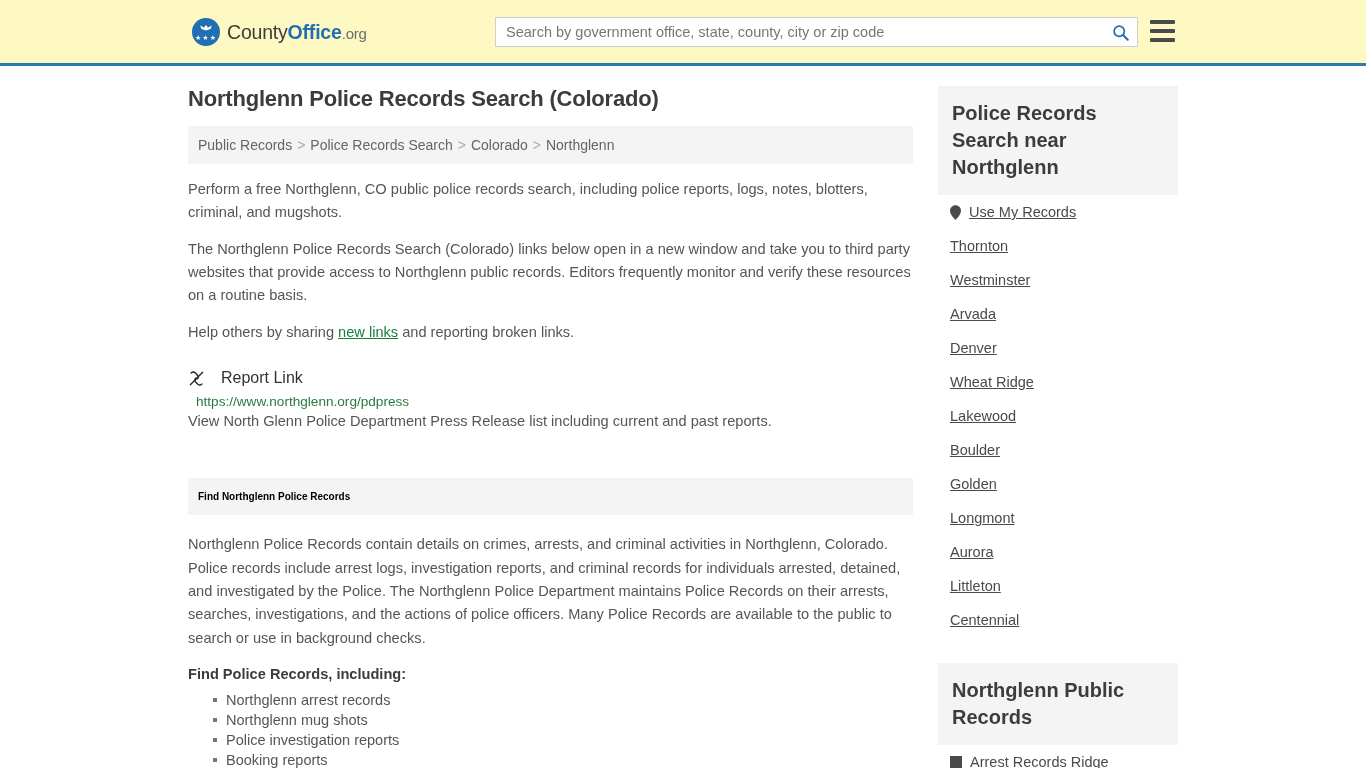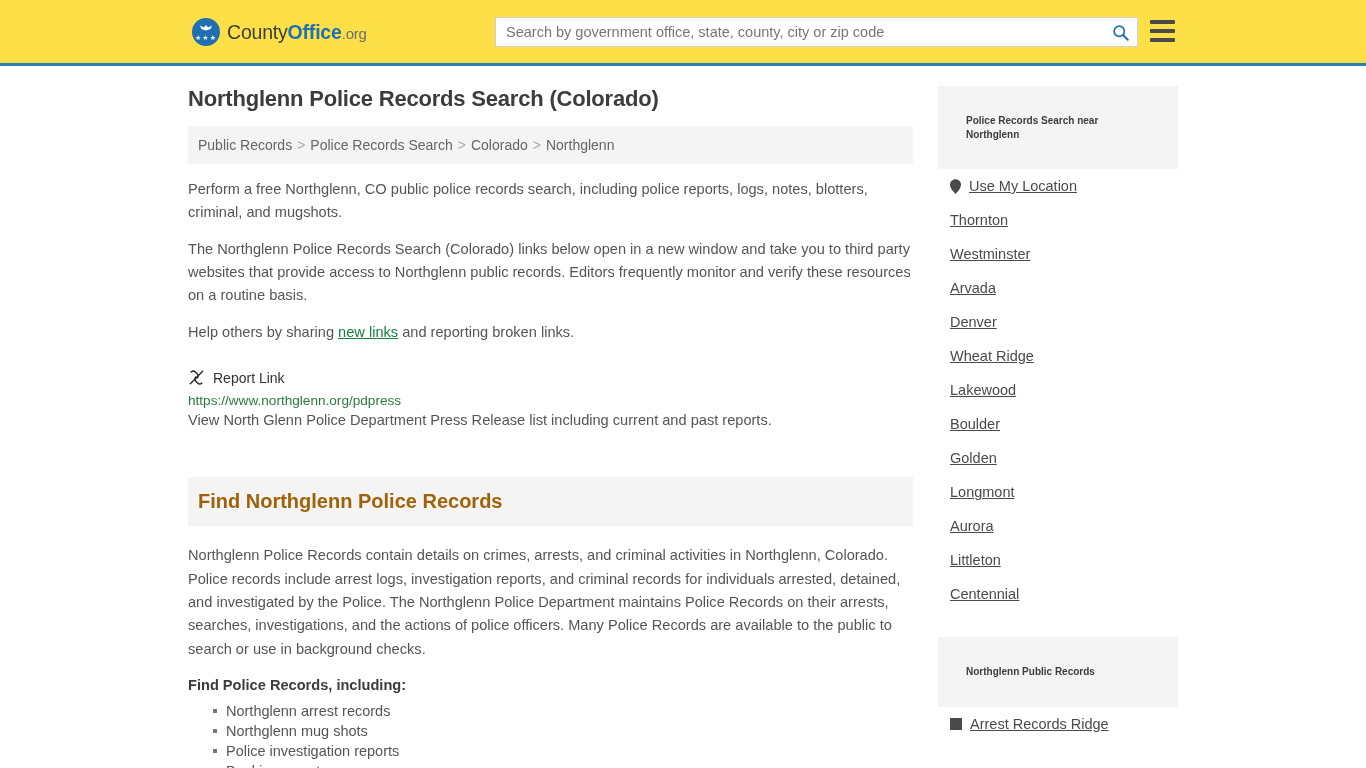--- a/index.html
+++ b/index.html
@@ -13,21 +13,21 @@
     background: #ffffff;
     font-family: "Liberation Sans", sans-serif;
     color: #555555;
   }
 
   
   .site-header {
     position: relative;
     width: 1366px;
     height: 66px;
-    background: #fde047;
+    background: #fef9c3;
     border-bottom: 3px solid #2b7ab8;
     display: flex;
     align-items: center;
   }
   .logo-wrap {
     position: absolute;
     left: 192px;
     top: 18px;
     display: flex;
     align-items: center;
@@ -170,51 +170,51 @@
     font-size: 15.5px;
     font-weight: bold;
     color: #111111;
     text-decoration: underline;
     cursor: pointer;
     line-height: 1.3;
   }
   .report-link {
     display: flex;
     align-items: center;
-    gap: 8px;
-    font-size: 14px;
+    gap: 16px;
+    font-size: 16px;
     color: #333333;
     cursor: pointer;
     white-space: nowrap;
     padding-top: 1px;
   }
   .result-url {
-    margin: 7px 0 1px 0;
+    margin: 7px 0 1px 8px;
     font-size: 13.6px;
     color: #2a7a3d;
   }
   .result-desc {
     margin: 2px 0 0 0;
     font-size: 14.6px;
     color: #555555;
     line-height: 1.5;
   }
 
   
   .section-bar {
     background: #f4f4f4;
     padding: 13px 10px;
     margin-top: 45px;
     margin-bottom: 18px;
   }
   .section-bar h2 {
     margin: 0;
-    font-size: 20px;
+    font-size: 10px;
     font-weight: bold;
-    color: #a16207;
+    color: #000000;
   }
   .section-body p { margin: 0 0 16px 0; font-size: 14.6px; line-height: 1.6; color: #555555; }
   .subhead {
     font-size: 14.6px;
     font-weight: bold;
     color: #3c3c3c;
     margin: 0 0 8px 0;
   }
   ul.records-list {
     margin: 0;
@@ -235,22 +235,22 @@
     width: 4px; height: 4px;
     background: #777777;
   }
 
   
   .side-box-head {
     background: #f4f4f4;
     padding: 12px 12px;
   }
   .side-box-head h3 {
-    margin: 16px;
-    font-size: 10px;
+    margin: 2px;
+    font-size: 20px;
     font-weight: bold;
     color: #3c3c3c;
     line-height: 1.35;
   }
   ul.side-links {
     list-style: none;
     margin: 0;
     padding: 0;
   }
   ul.side-links li {
@@ -362,21 +362,21 @@
 
       <div class="side-box-head">
         <h3>Police Records Search near Northglenn</h3>
       </div>
 
       <ul class="side-links">
         <li class="with-icon">
           <svg class="pin-icon" viewBox="0 0 12 16">
             <path d="M6 0 C2.7 0 0 2.7 0 6 C0 10.5 6 16 6 16 C6 16 12 10.5 12 6 C12 2.7 9.3 0 6 0 Z" fill="#4a4a4a"></path>
           </svg>
-          <a href="#">Use My Location</a>
+          <a href="#">Use My Records</a>
         </li>
         <li><a href="#">Thornton</a></li>
         <li><a href="#">Westminster</a></li>
         <li><a href="#">Arvada</a></li>
         <li><a href="#">Denver</a></li>
         <li><a href="#">Wheat Ridge</a></li>
         <li><a href="#">Lakewood</a></li>
         <li><a href="#">Boulder</a></li>
         <li><a href="#">Golden</a></li>
         <li><a href="#">Longmont</a></li>

